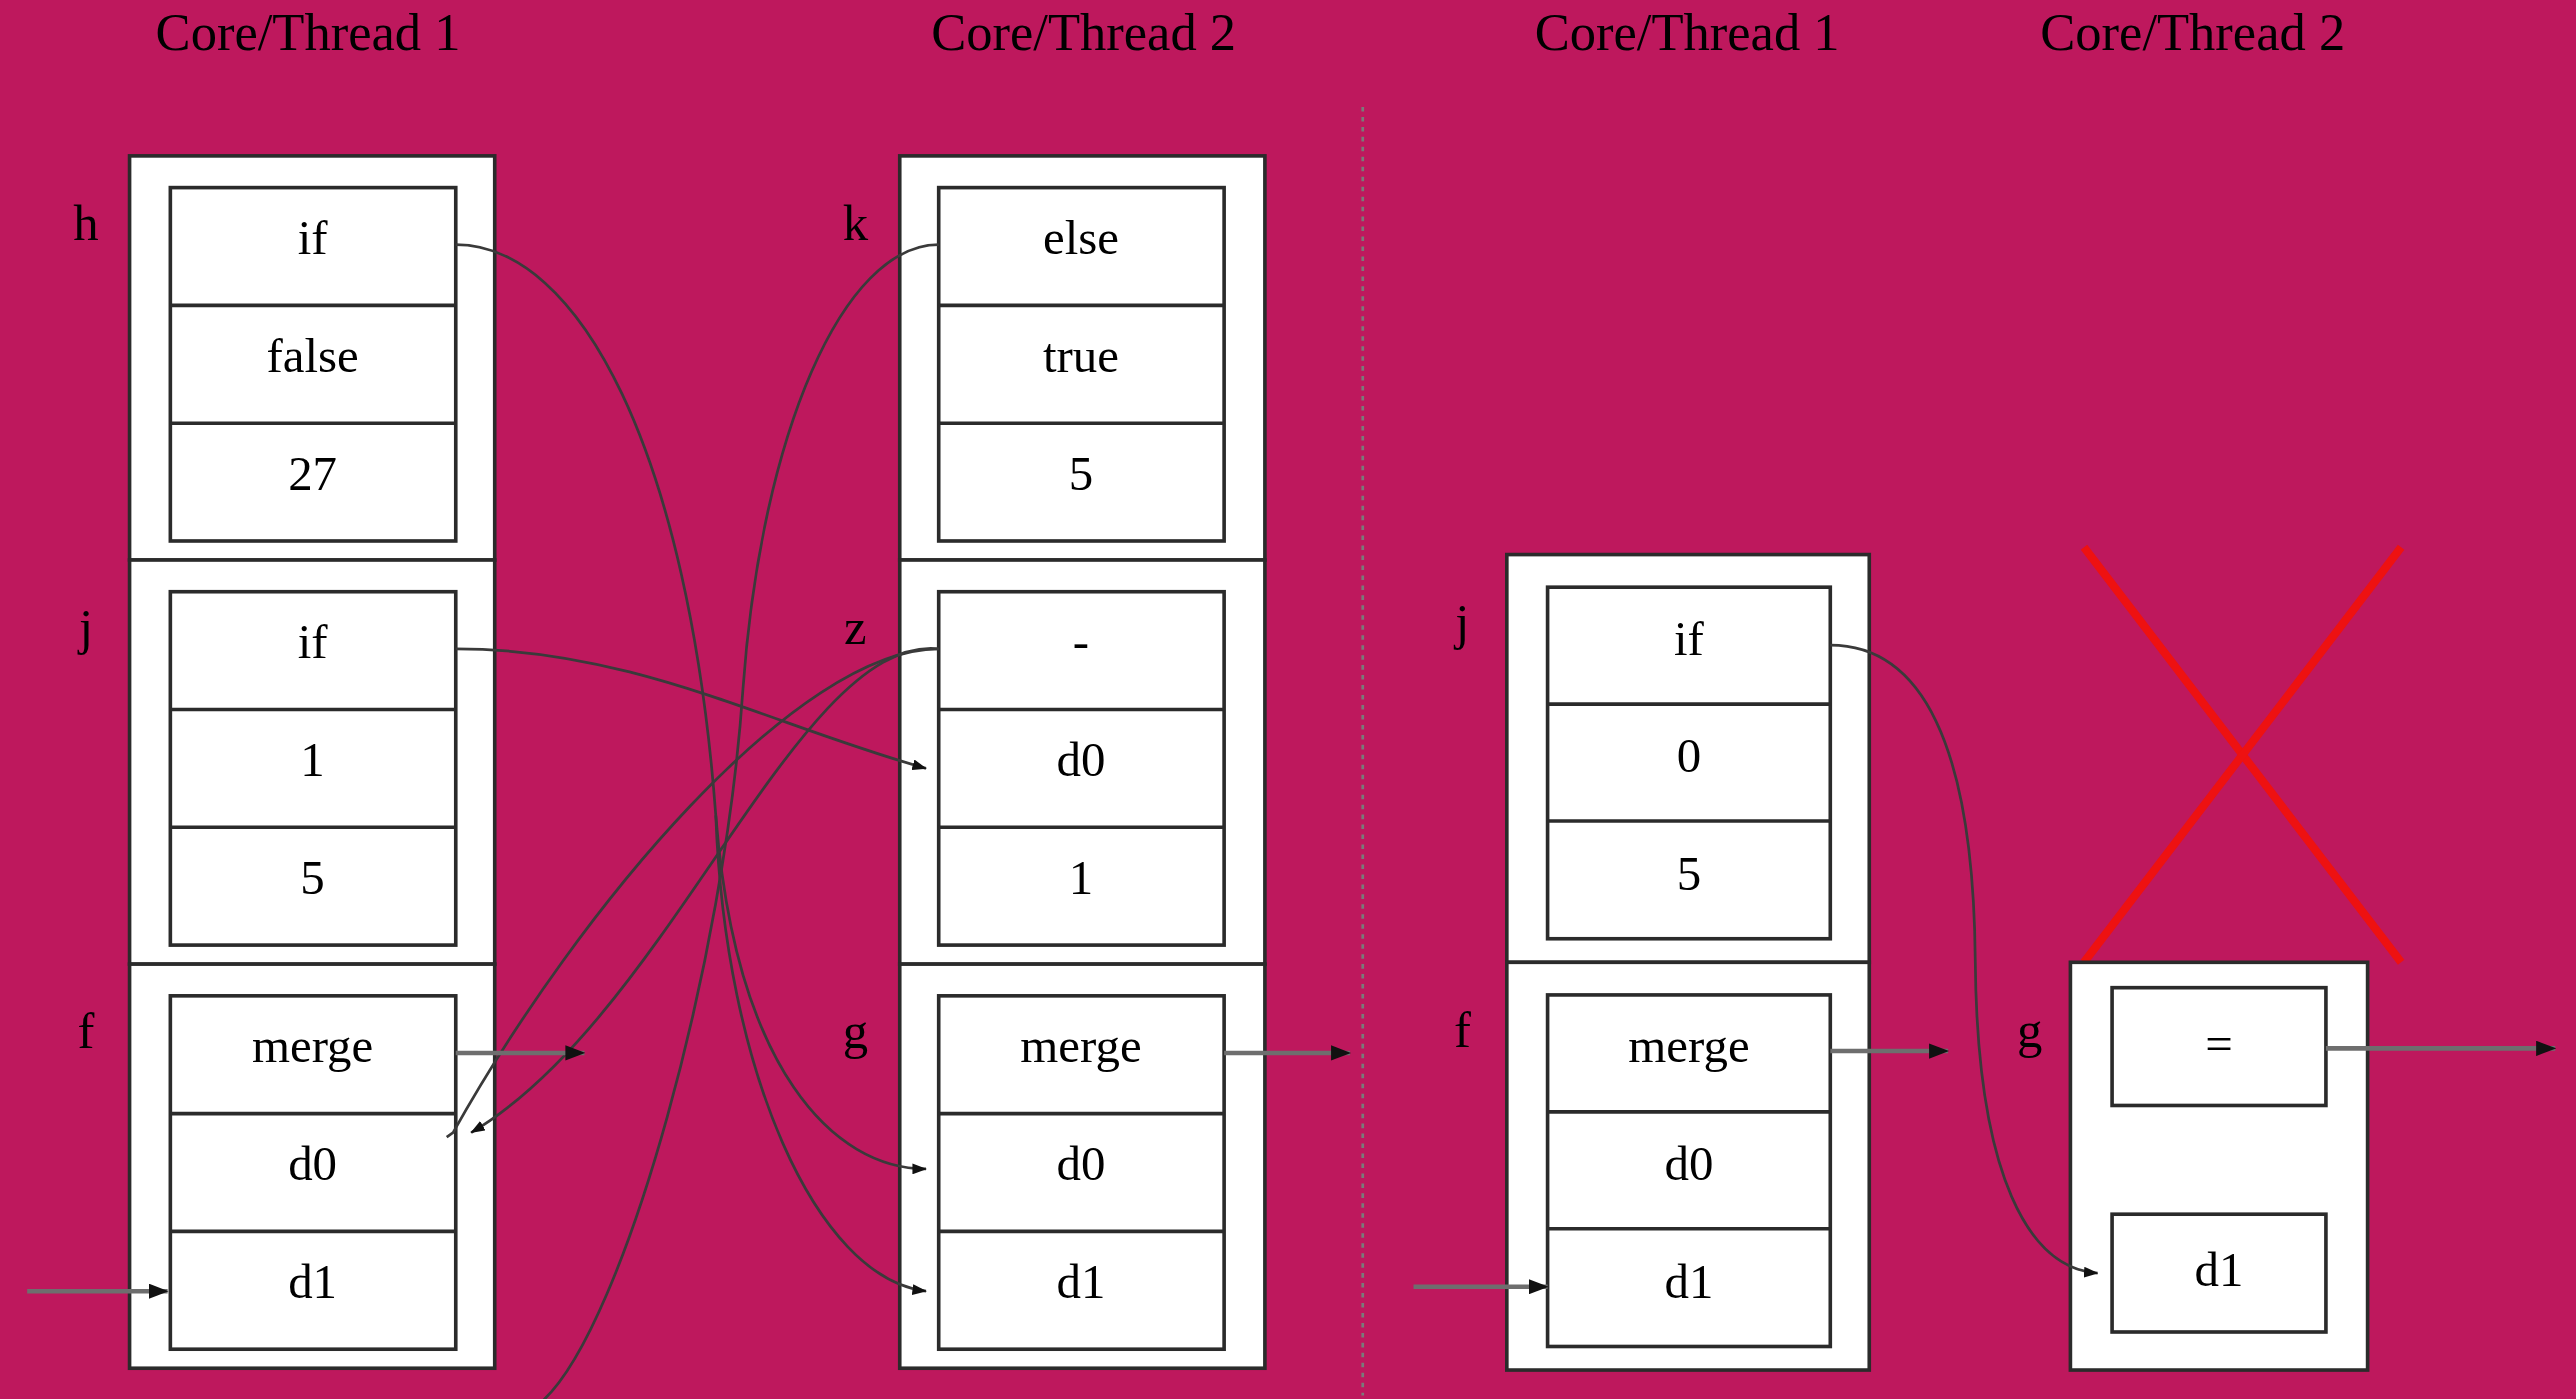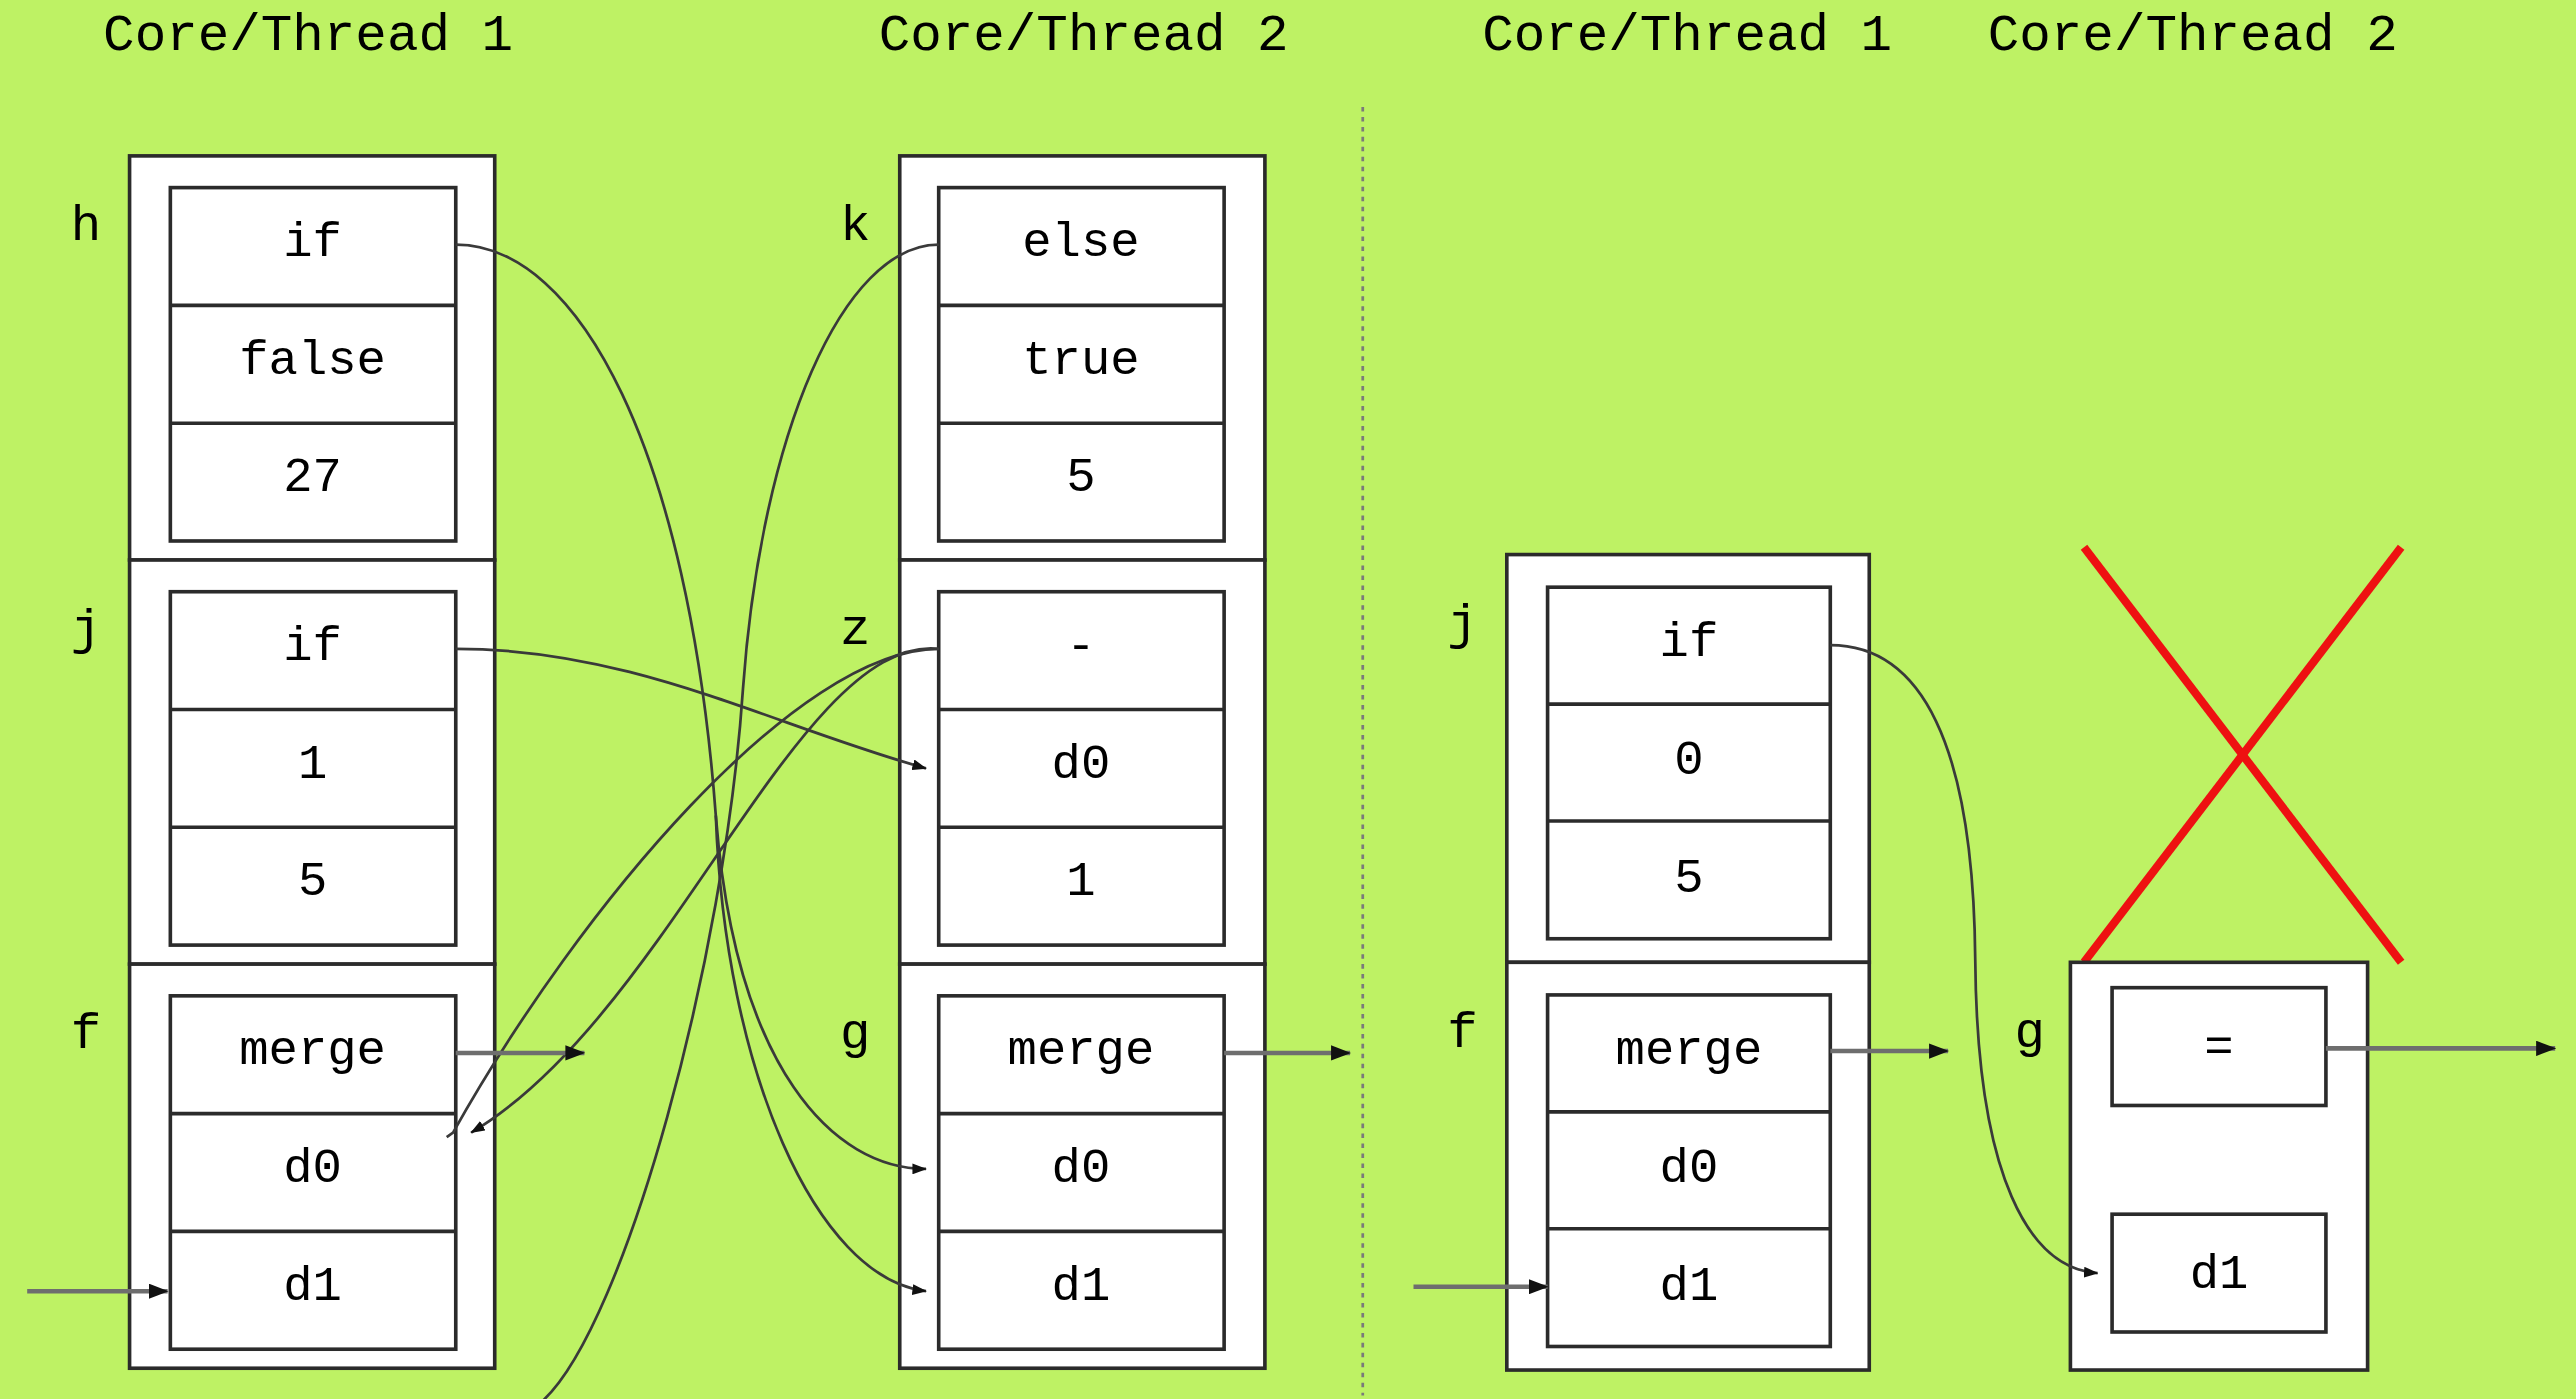--- a/index.html
+++ b/index.html
@@ -4,22 +4,22 @@
 <style>
   html, body {
     margin: 0;
     padding: 0;
     background: #ffffff;
   }
   #stage {
     position: relative;
     width: 2576px;
     height: 1400px;
-    background: #bef264;
-    font-family: Liberation Mono, monospace;
+    background: #be185d;
+    font-family: Liberation Serif, serif;
     overflow: hidden;
   }
   #diagram {
     position: absolute;
     inset: 0;
     width: 2576px;
     height: 1400px;
   }
   .col-header {
     font-size: 58px;

